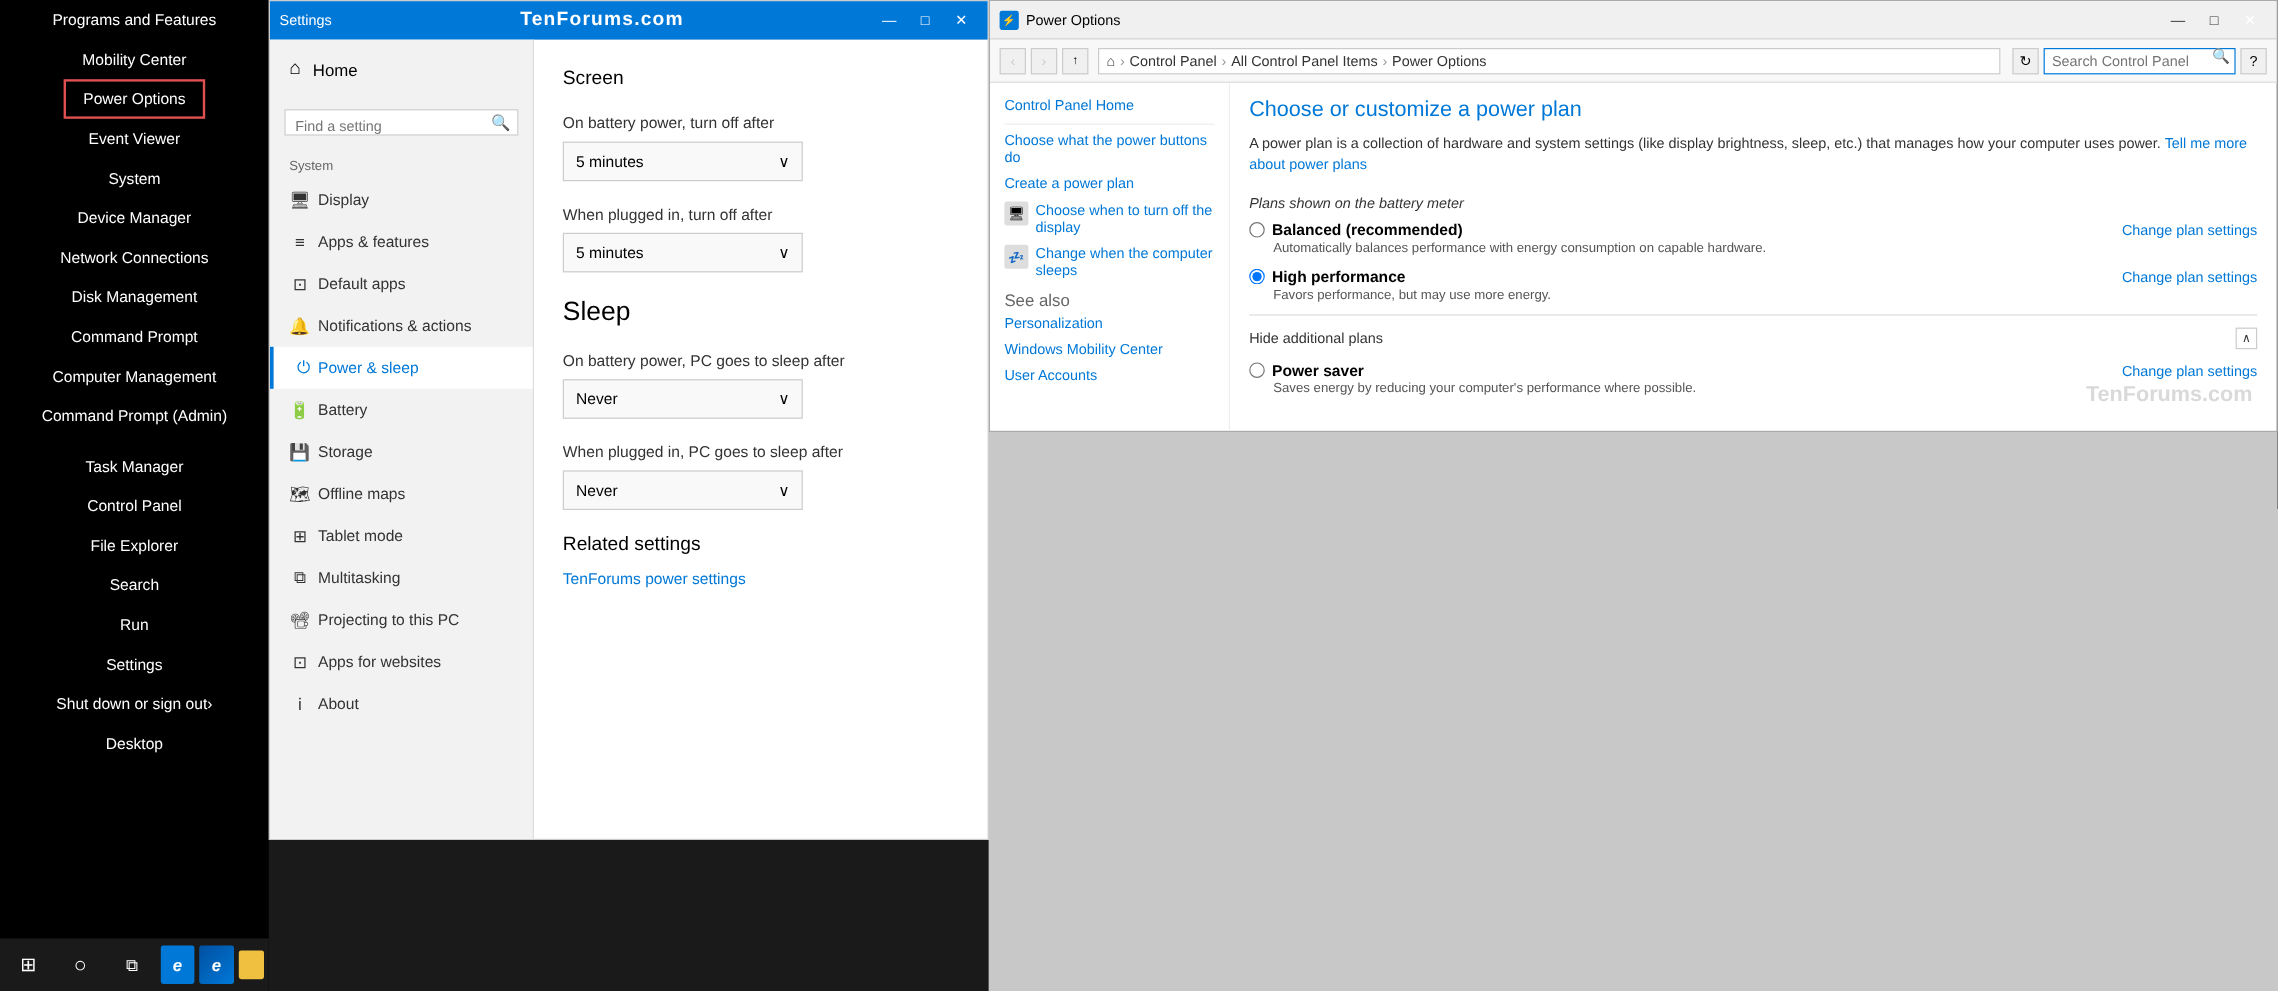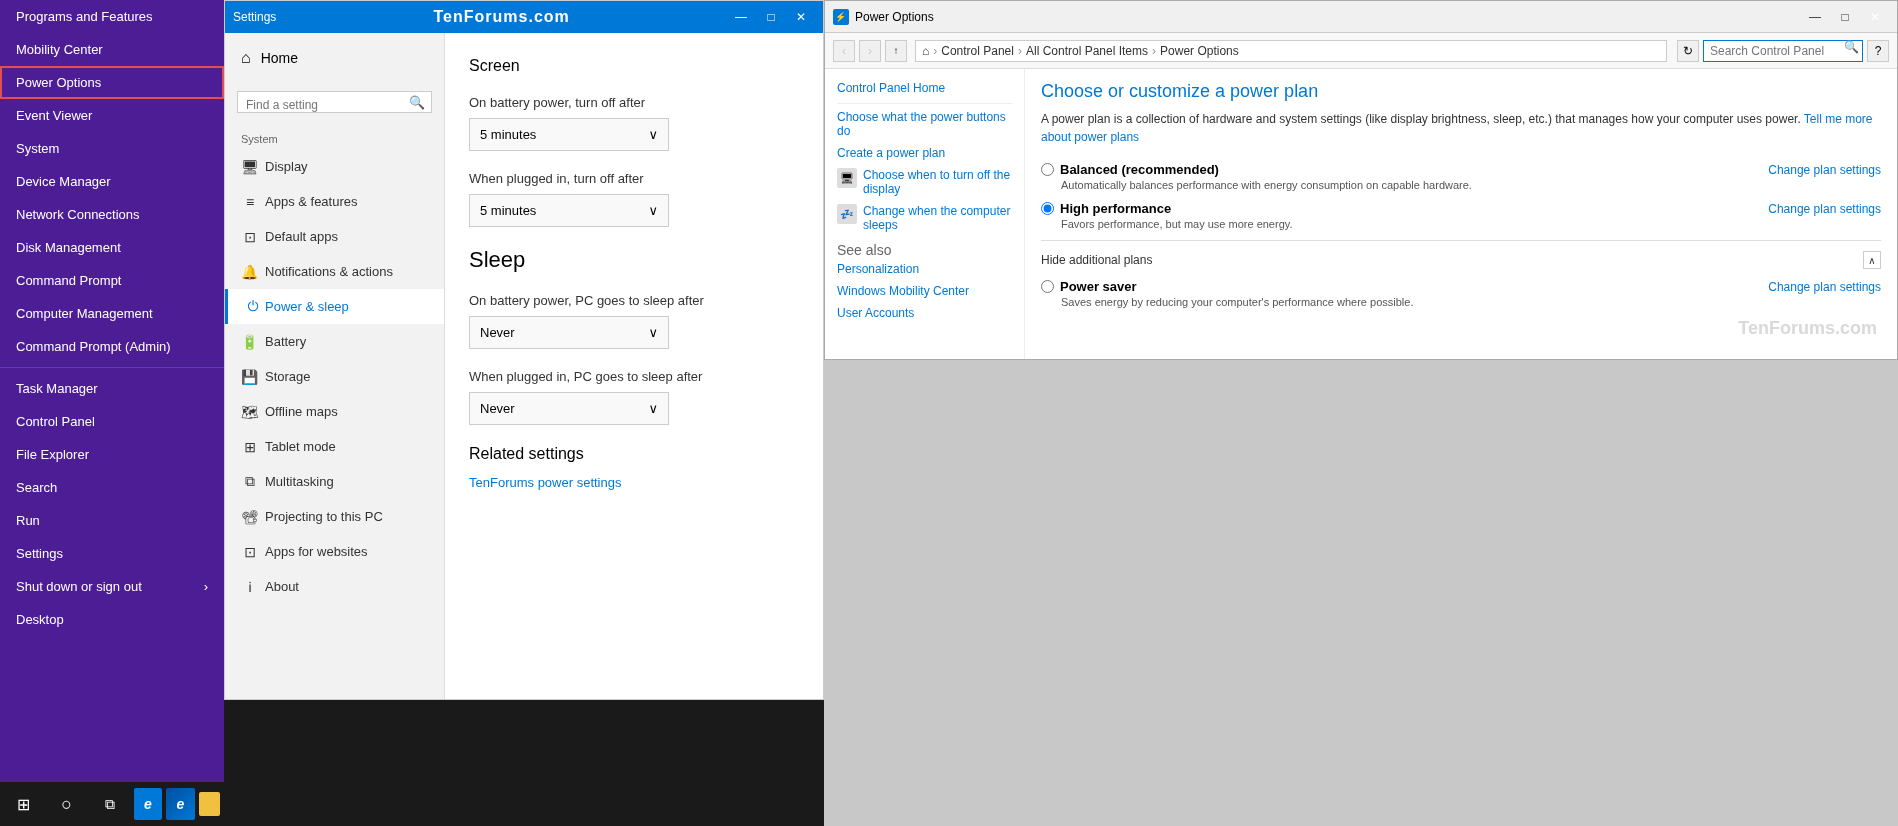--- a/index.html
+++ b/index.html
@@ -9,27 +9,28 @@
       background: #1a1a1a;
       font-family: 'Segoe UI', Arial, sans-serif;
       font-size: 13px;
       display: flex;
       overflow: hidden;
     }
 
     
     .context-menu {
       width: 224px;
-      background: #4c1d95;
+      background: #000000;
       color: #fff;
       display: flex;
       flex-direction: column;
       flex-shrink: 0;
       height: 100%;
       position: relative;
+      align-items: center;
     }
     .context-menu-item {
       padding: 9px 16px;
       cursor: pointer;
       font-size: 13px;
       white-space: nowrap;
     }
     .context-menu-item.highlighted {
       background: transparent;
       border: 2px solid #e05050;
@@ -673,20 +674,21 @@
         <div class="power-sidebar-link">Windows Mobility Center</div>
         <div class="power-sidebar-link">User Accounts</div>
       </div>
 
       <div class="power-main" style="position:relative;">
         <div class="power-main-title">Choose or customize a power plan</div>
         <div class="power-main-desc">
           <span>A power plan is a collection of hardware and system settings (like display brightness, sleep, etc.) that manages how your computer uses power.</span>
           <a class="power-sidebar-link" style="display:inline;">Tell me more about power plans</a>
         </div>
+        <div class="power-plans-label">Plans shown on the battery meter</div>
 
         <div class="power-plan-item">
           <div class="power-plan-row">
             <label class="power-plan-radio-label">
               <input type="radio" name="power-plan" style="">
               <span>Balanced (recommended)</span>
             </label>
             <span class="change-plan-link">Change plan settings</span>
           </div>
           <div class="power-plan-desc">Automatically balances performance with energy consumption on capable hardware.</div>

